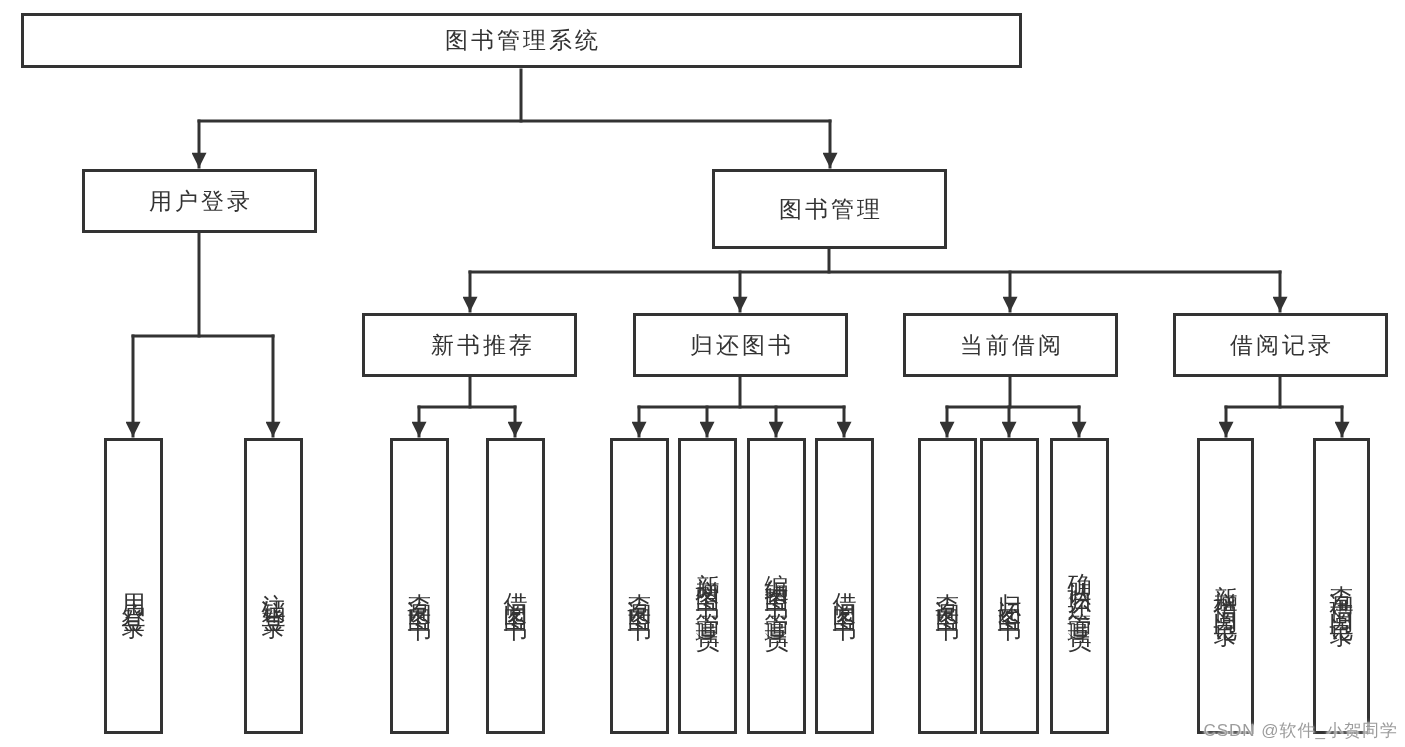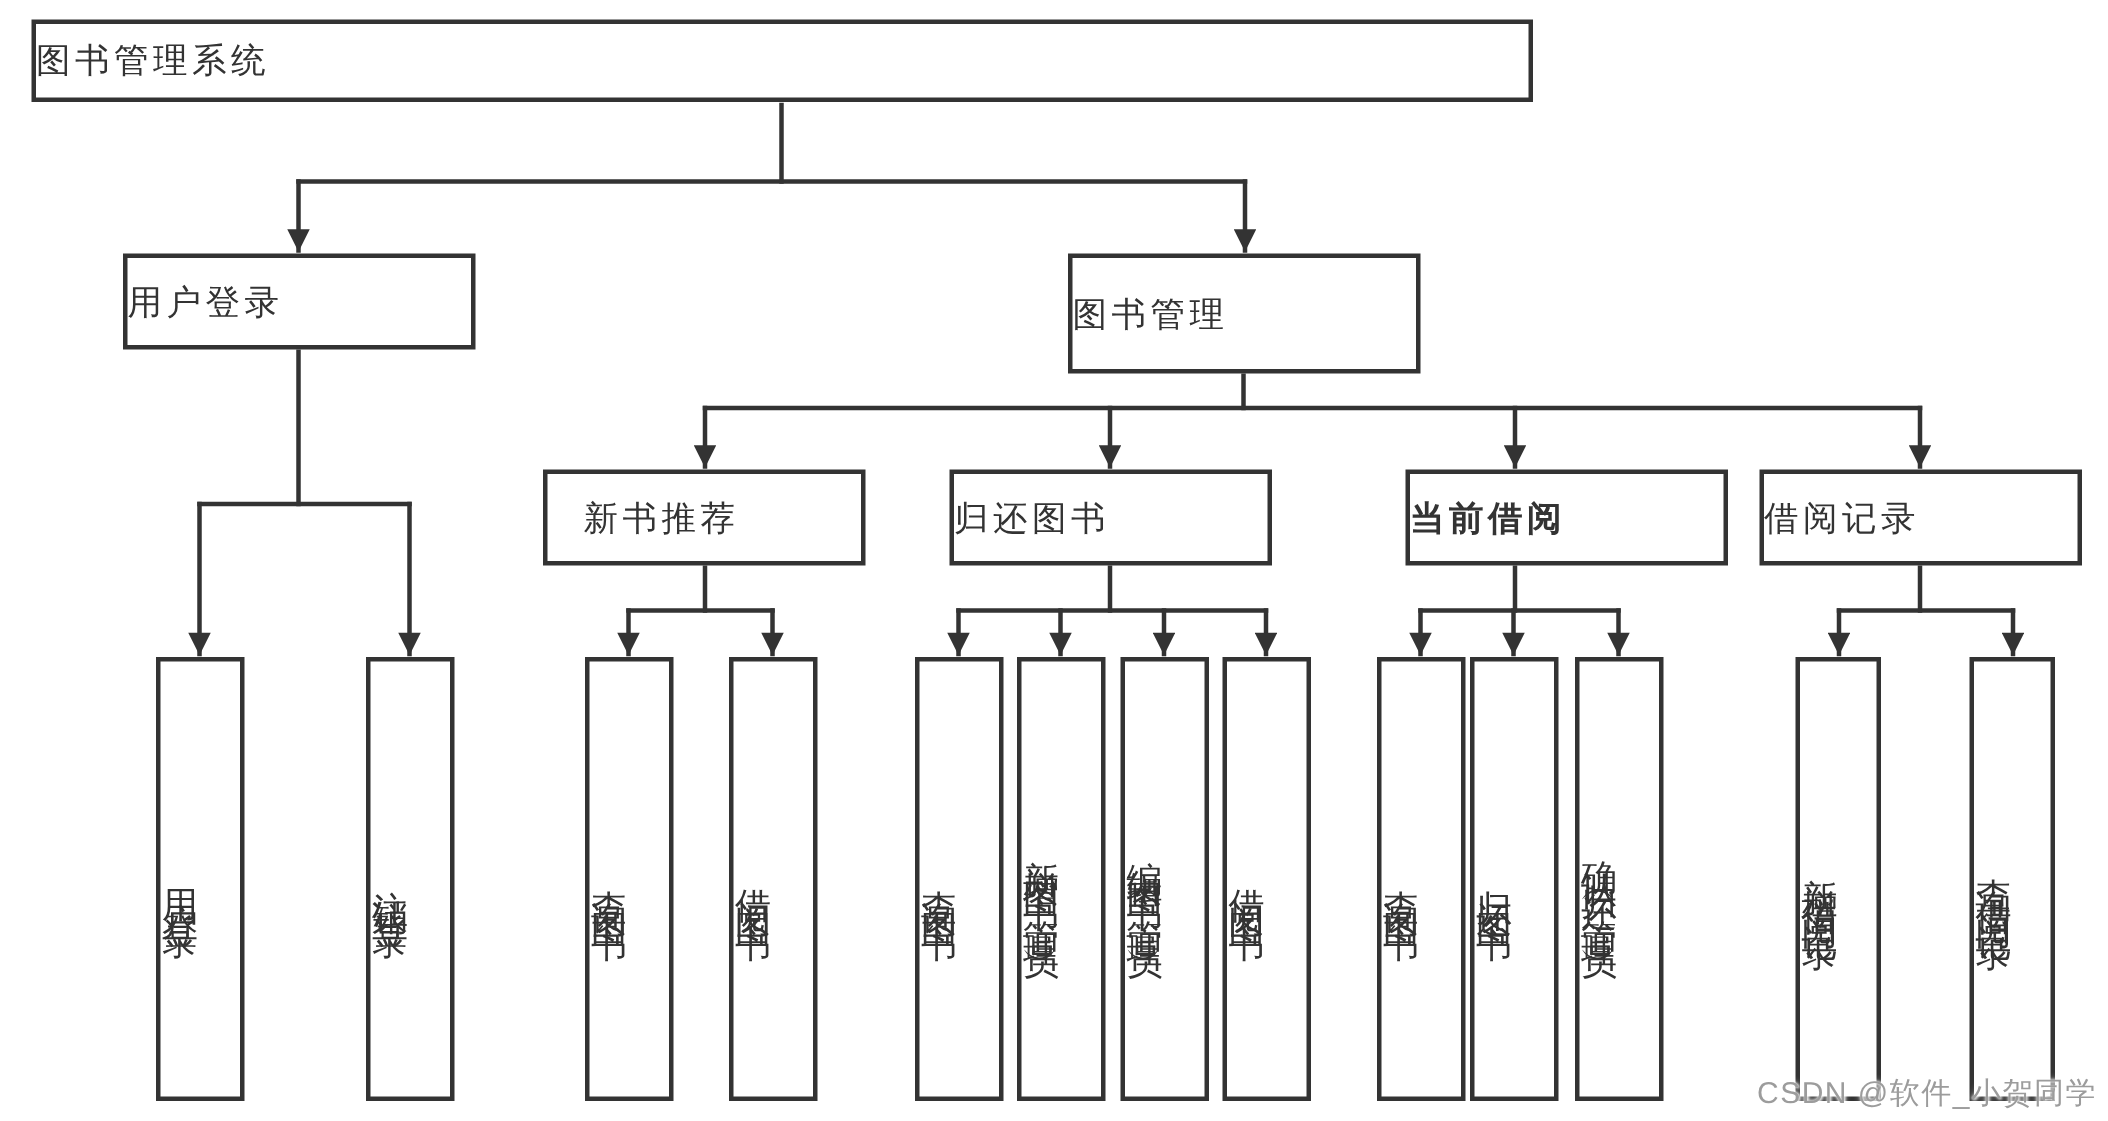--- a/index.html
+++ b/index.html
@@ -18,21 +18,21 @@
     width: 1405px; height: 747px;
     z-index: 1;
   }
   .node {
     position: absolute;
     box-sizing: border-box;
     background: #ffffff;
     border: 3px solid #333333;
     display: flex;
     align-items: center;
-    justify-content: flex-start;
+    justify-content: center;
     z-index: 2;
   }
   .hbox {
     font-size: 23px;
     letter-spacing: 3px;
     white-space: nowrap;
   }
   .hbox .lbl { margin-right: -3px; } 
   .vbox {
     top: 438px;
@@ -46,21 +46,21 @@
     letter-spacing: 8px;
     line-height: 1;
     margin-bottom: -8px; 
     white-space: nowrap;
   }
   .watermark {
     position: absolute;
     right: 7px;
     bottom: 5px;
     z-index: 5;
-    font-size: 20px;
+    font-size: 17px;
     letter-spacing: 1px;
     color: #9c9c9c;
     text-shadow: 0 0 2px rgba(255,255,255,0.95), 0 0 4px rgba(255,255,255,0.9), 1px 1px 2px rgba(255,255,255,0.9);
     white-space: nowrap;
   }
 </style>
 </head>
 <body>
 
 <div class="canvas">
@@ -137,21 +137,21 @@
   <div class="node hbox" style="left:712px; top:169px; width:235px; height:80px;">
     <span class="lbl">图书管理</span>
   </div>
 
   <div class="node hbox" style="left:362px; top:313px; width:215px; height:64px;padding-left:24px;">
     <span class="lbl">新书推荐</span>
   </div>
   <div class="node hbox" style="left:633px; top:313px; width:215px; height:64px;">
     <span class="lbl">归还图书</span>
   </div>
-  <div class="node hbox" style="left:937px; top:313px; width:215px; height:64px;font-weight:bold;">
+  <div class="node hbox" style="left:903px; top:313px; width:215px; height:64px;">
     <span class="lbl">当前借阅</span>
   </div>
   <div class="node hbox" style="left:1173px; top:313px; width:215px; height:64px;">
     <span class="lbl">借阅记录</span>
   </div>
 
   <div class="node vbox" style="left:104px;">
     <span class="lbl">用户登录</span>
   </div>
   <div class="node vbox" style="left:244px;">

